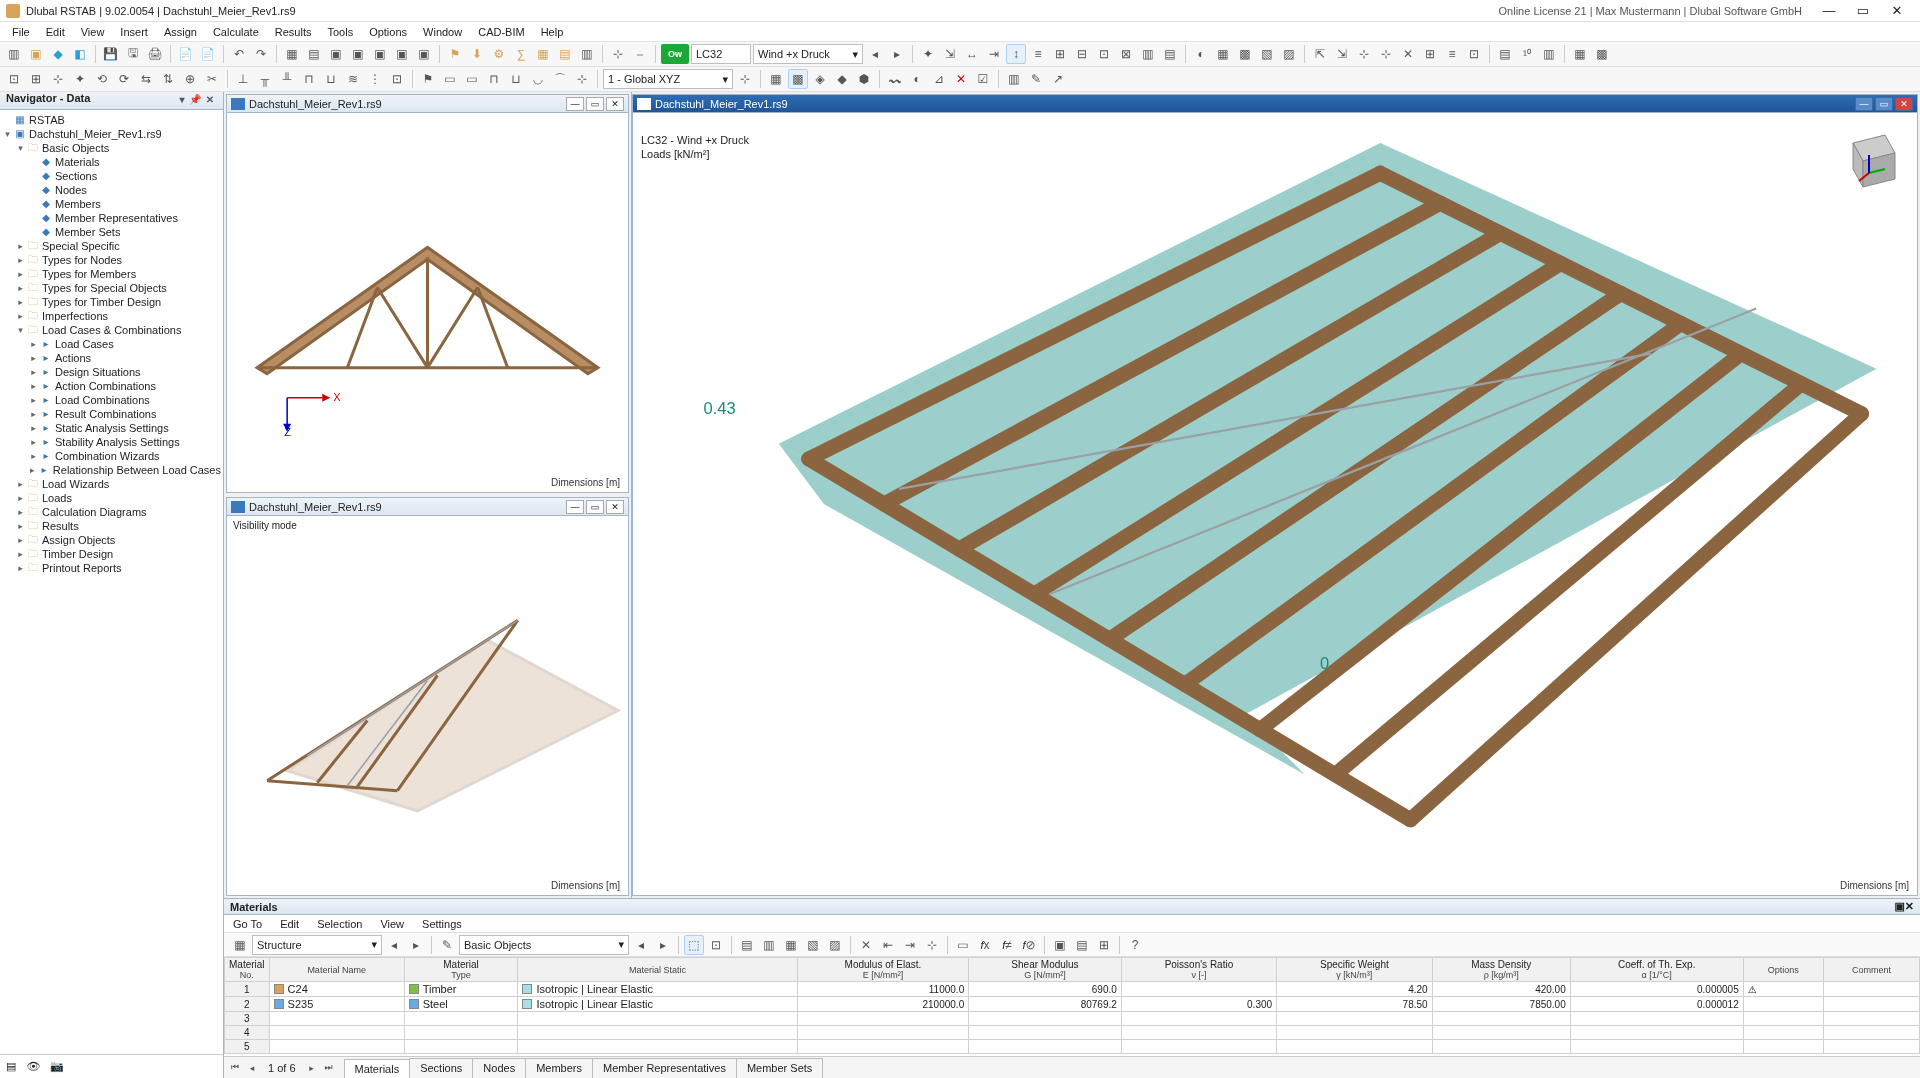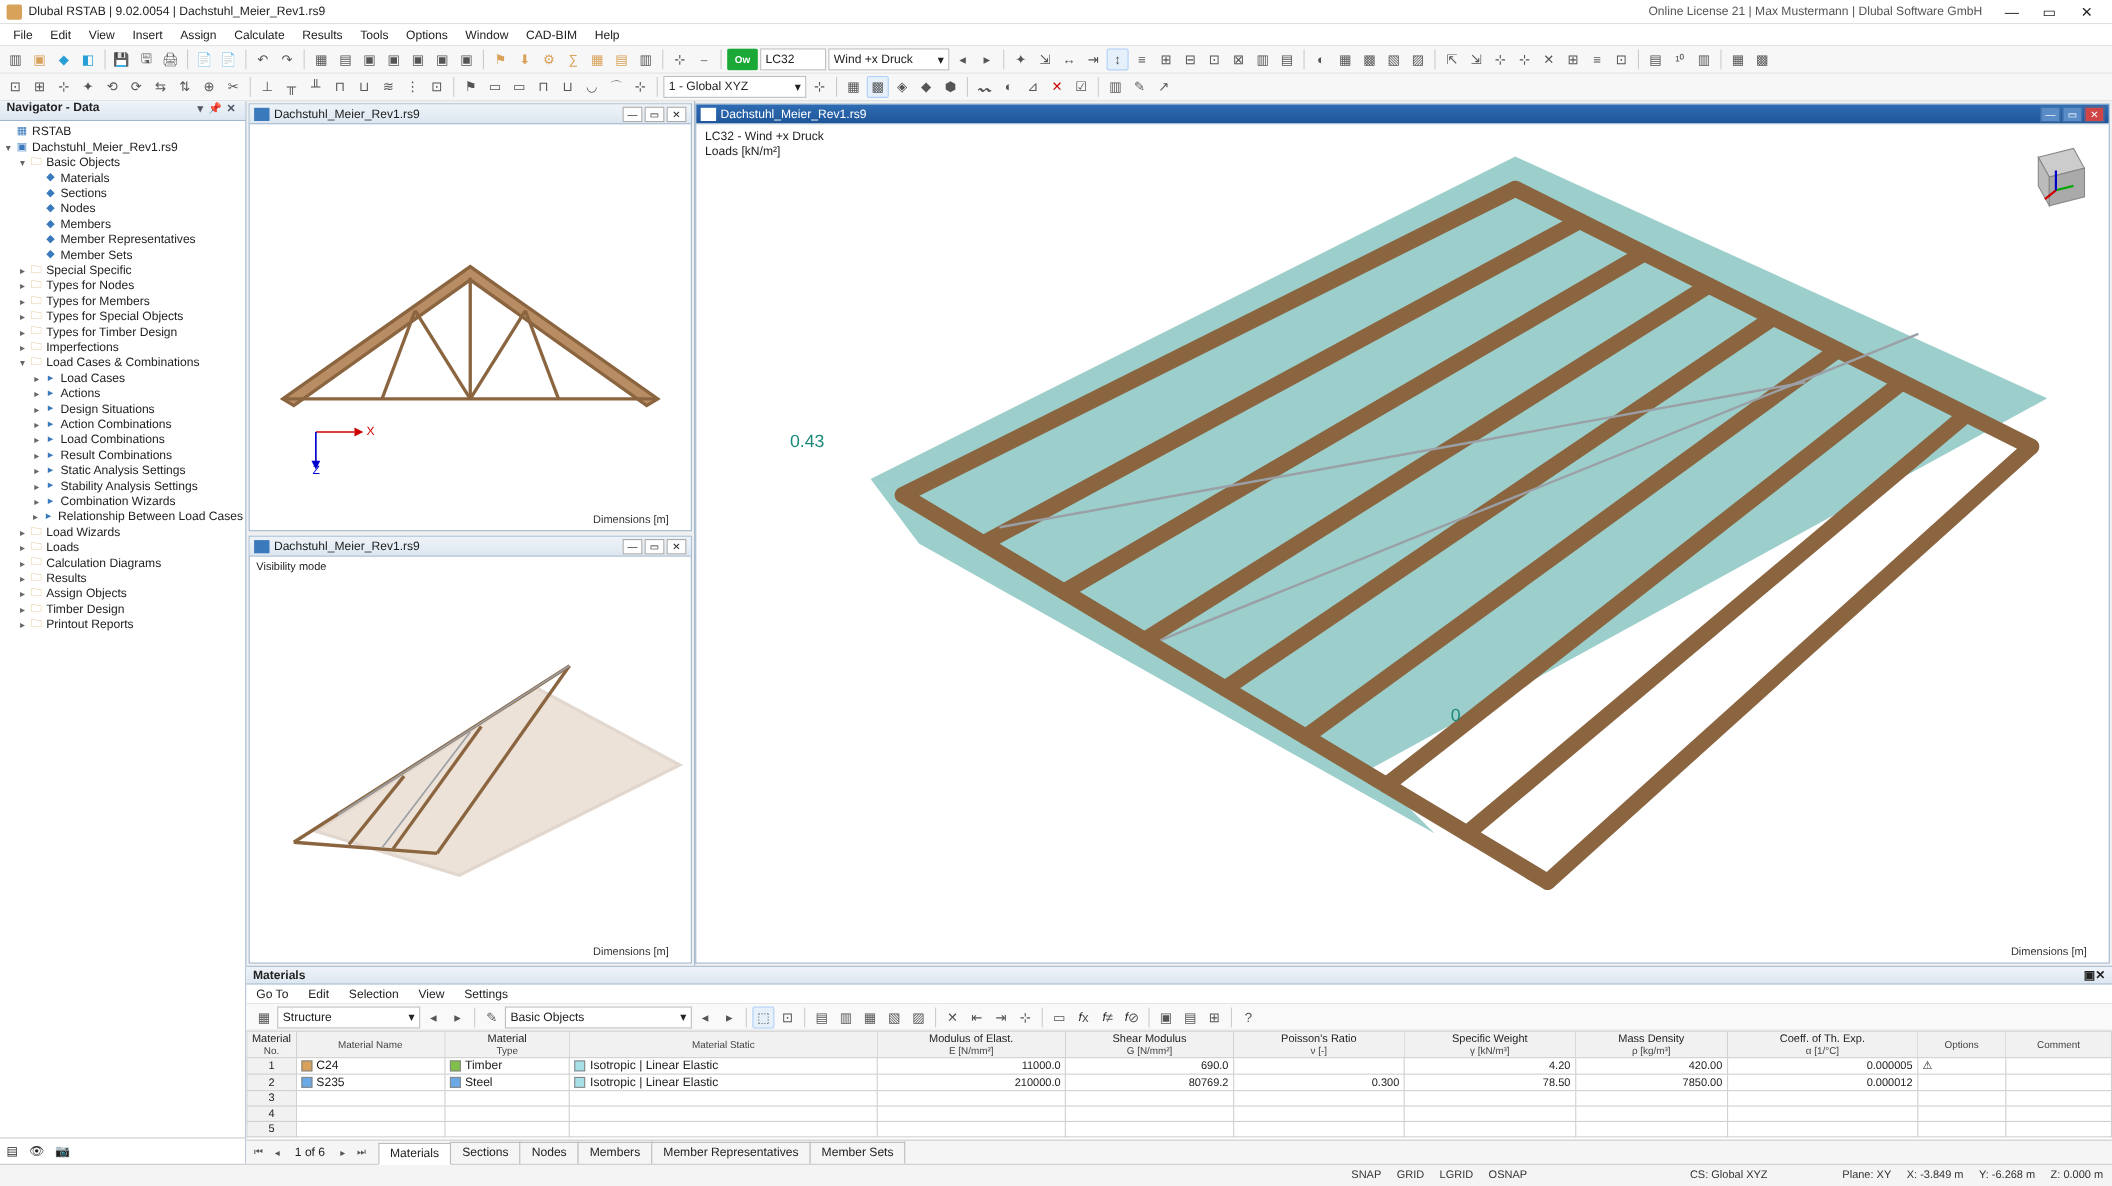--- a/index.html
+++ b/index.html
@@ -46,28 +46,28 @@
 .workcol{flex:1;display:flex;flex-direction:column;min-width:0}
 .views{flex:1;display:flex;min-height:0}
 .leftviews{width:408px;display:flex;flex-direction:column;border-right:1px solid #9fb6cc}
 .view{flex:1;display:flex;flex-direction:column;border:1px solid #9fb6cc;margin:2px;background:#fff;position:relative}
 .view+.view{margin-top:2px}
 .view-hdr{height:18px;background:linear-gradient(#eef3f8,#dde7f1);border-bottom:1px solid #9fb6cc;display:flex;align-items:center;padding:0 4px}
 .view-hdr .ic{width:14px;height:12px;margin-right:4px;background:#3a7abc}
 .view-hdr .sp{flex:1}
 .view-hdr .wbtn{width:18px;height:14px;border:1px solid #aaa;background:#fdfdfd;margin-left:2px;font-size:9px;display:flex;align-items:center;justify-content:center}
 .view-body{flex:1;position:relative;overflow:hidden}
-.dimlabel{position:absolute;right:20px;bottom:4px;font-size:10px;color:#333}
+.dimlabel{position:absolute;right:8px;bottom:4px;font-size:10px;color:#333}
 .visnote{position:absolute;left:6px;top:4px;font-size:10px}
 .bigview{flex:1;display:flex;flex-direction:column;border:1px solid #9fb6cc;margin:2px 2px 2px 0;background:#fff;position:relative}
 .bigview .view-hdr{background:linear-gradient(#2e6cb3,#1f5599);color:#fff}
 .bigview .view-hdr span{color:#fff}
 .bigview .wbtn{background:#5a8cc8;border-color:#3a6ba3;color:#fff}
 .bigview .wbtn.close{background:#d04545}
-.lcinfo{position:absolute;left:8px;top:4px;font-size:10.5px;color:#333;line-height:14px}
+.lcinfo{position:absolute;left:8px;top:20px;font-size:10.5px;color:#333;line-height:14px}
 .navcube{position:absolute;right:12px;top:12px;width:72px;height:72px}
 
 
 .brown{fill:#b88d63;stroke:#8a6540;stroke-width:3}
 .steel{stroke:#9aa0a6;stroke-width:1.5;fill:none}
 .teal{fill:#4aa7a0;opacity:.55}
 
 
 .btm{height:180px;border-top:1px solid #9fb6cc;display:flex;flex-direction:column;background:#fff}
 .btm-hdr{height:16px;background:linear-gradient(#eef3f8,#dde7f1);display:flex;align-items:center;padding:0 6px;font-weight:bold;color:#2a4a6e;border-bottom:1px solid #9fb6cc}
@@ -779,27 +779,13 @@
               <div class="btab">Nodes</div>
               <div class="btab">Members</div>
               <div class="btab">Member Representatives</div>
               <div class="btab">Member Sets</div>
             </div>
         </div>
       </div>
     </div>
   </div>
 
-  <div class="status">
-    <div class="sp"></div>
-    <span class="cell">SNAP</span>
-    <span class="cell">GRID</span>
-    <span class="cell">LGRID</span>
-    <span class="cell">OSNAP</span>
-    <div style="width:120px"></div>
-    <span class="cell">CS: Global XYZ</span>
-    <div style="width:40px"></div>
-    <span class="cell">Plane: XY</span>
-    <span class="cell">X: -3.849 m</span>
-    <span class="cell">Y: -6.268 m</span>
-    <span class="cell">Z: 0.000 m</span>
-  </div>
 </div>
 
 </body></html>

